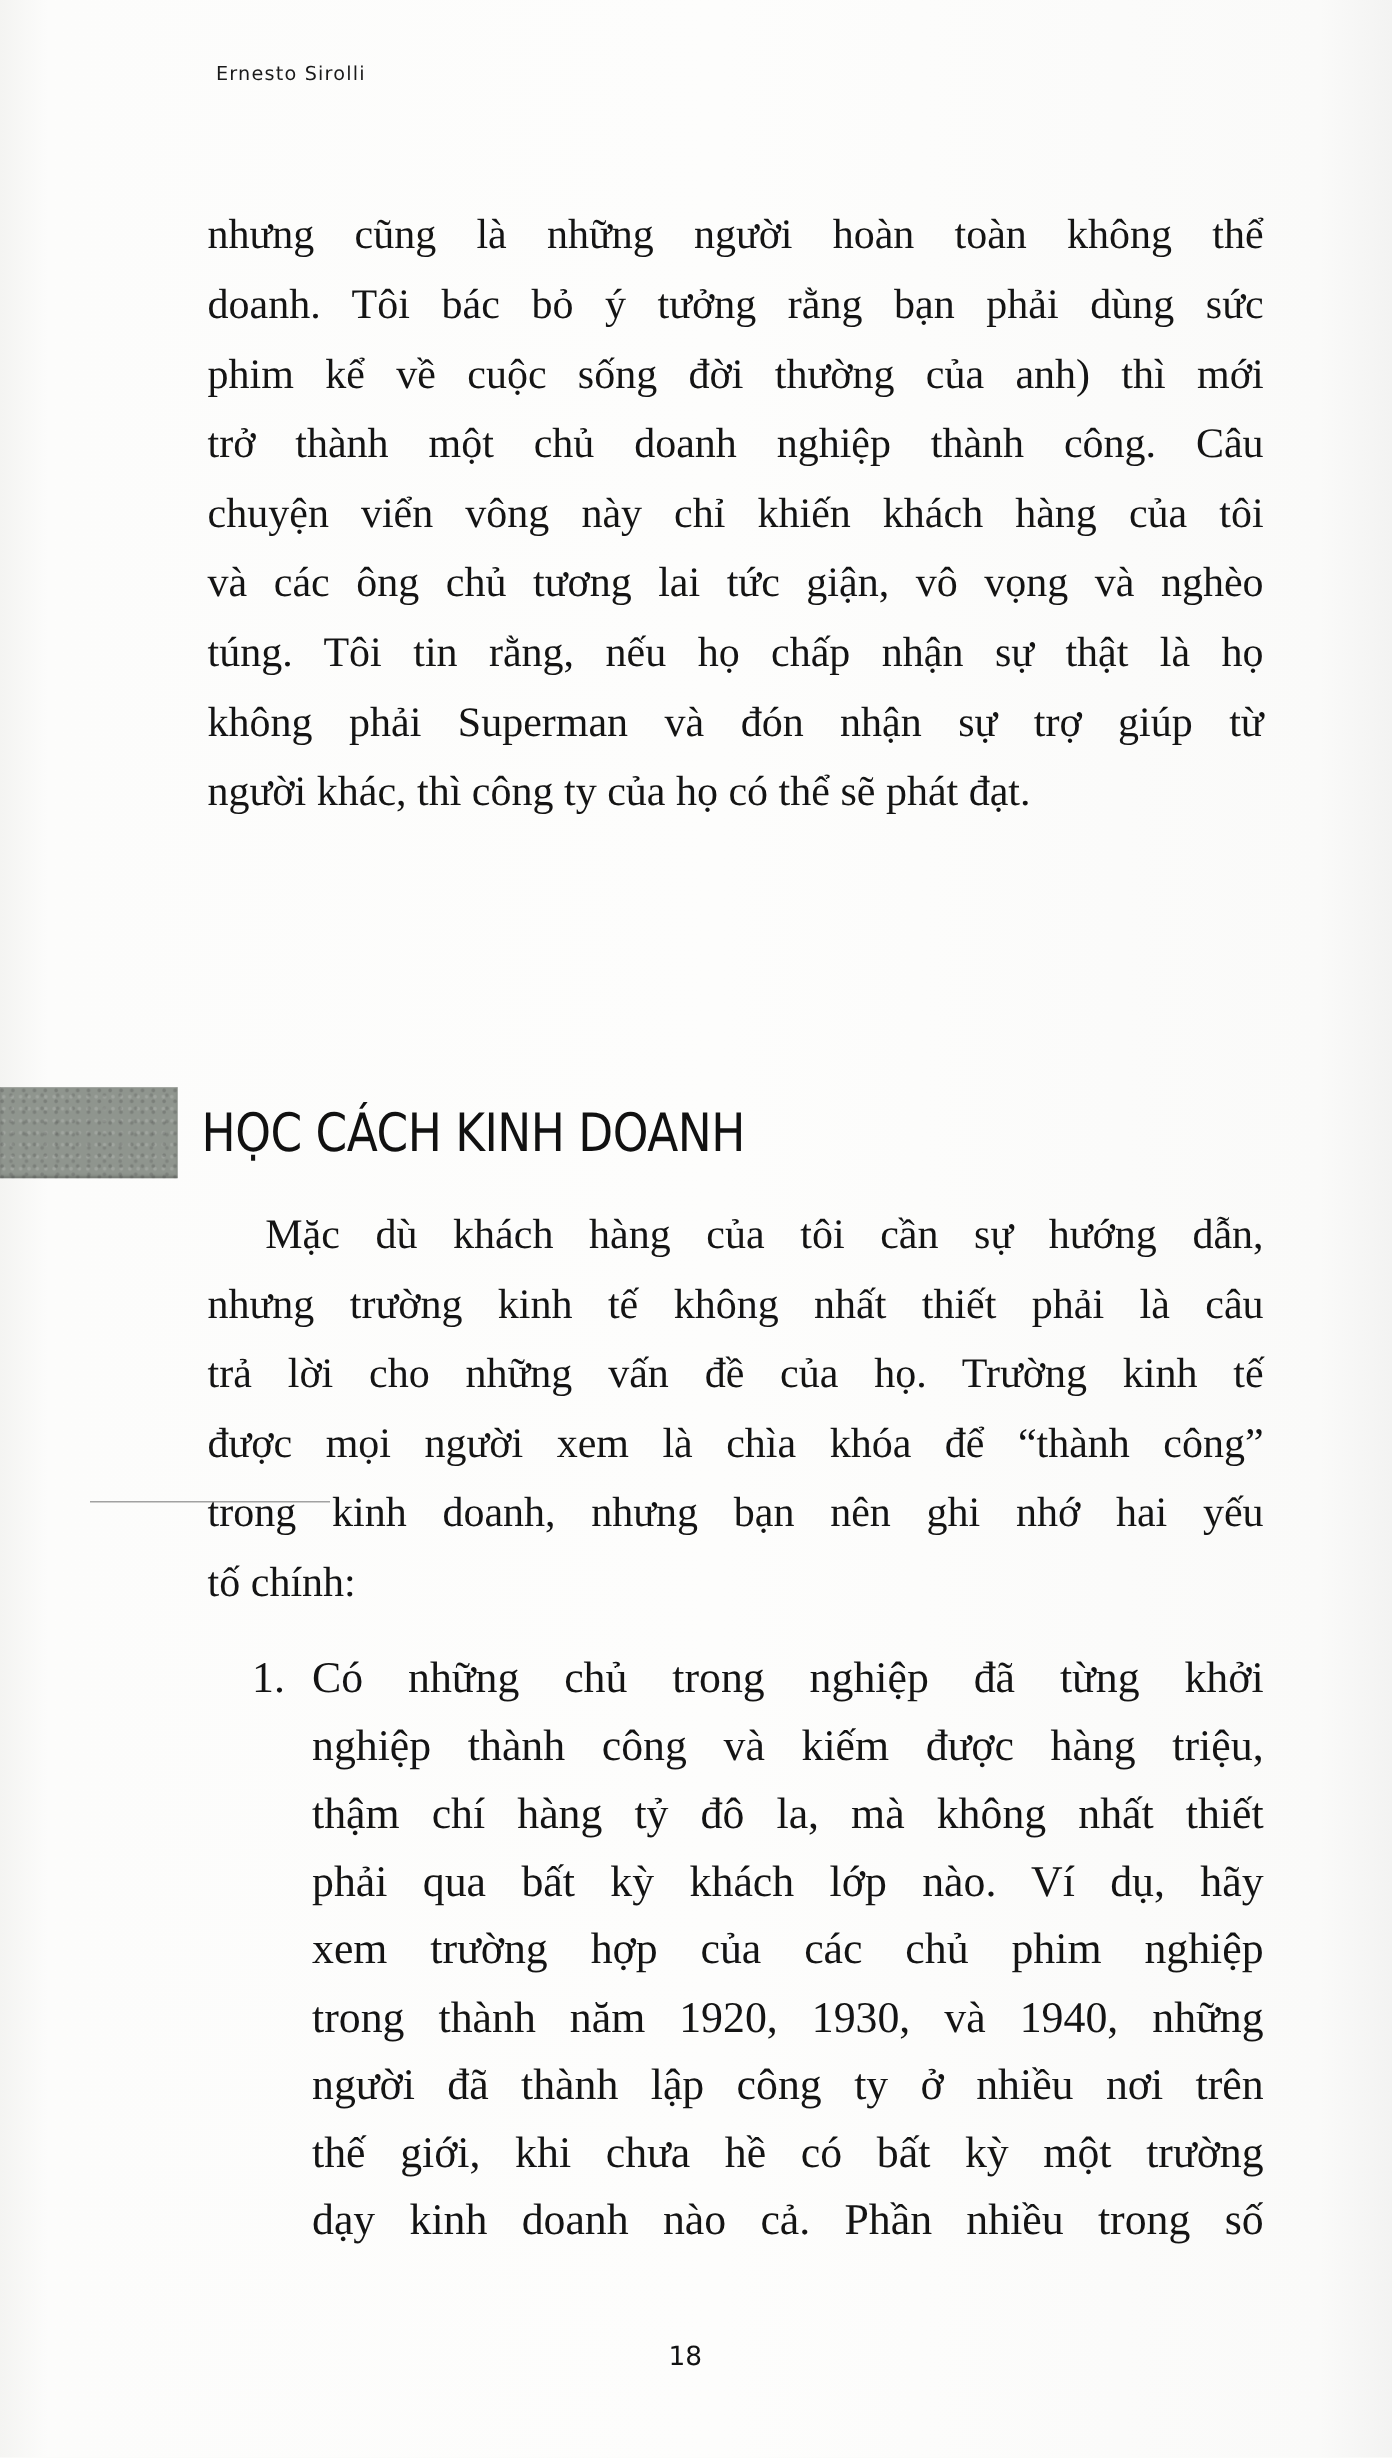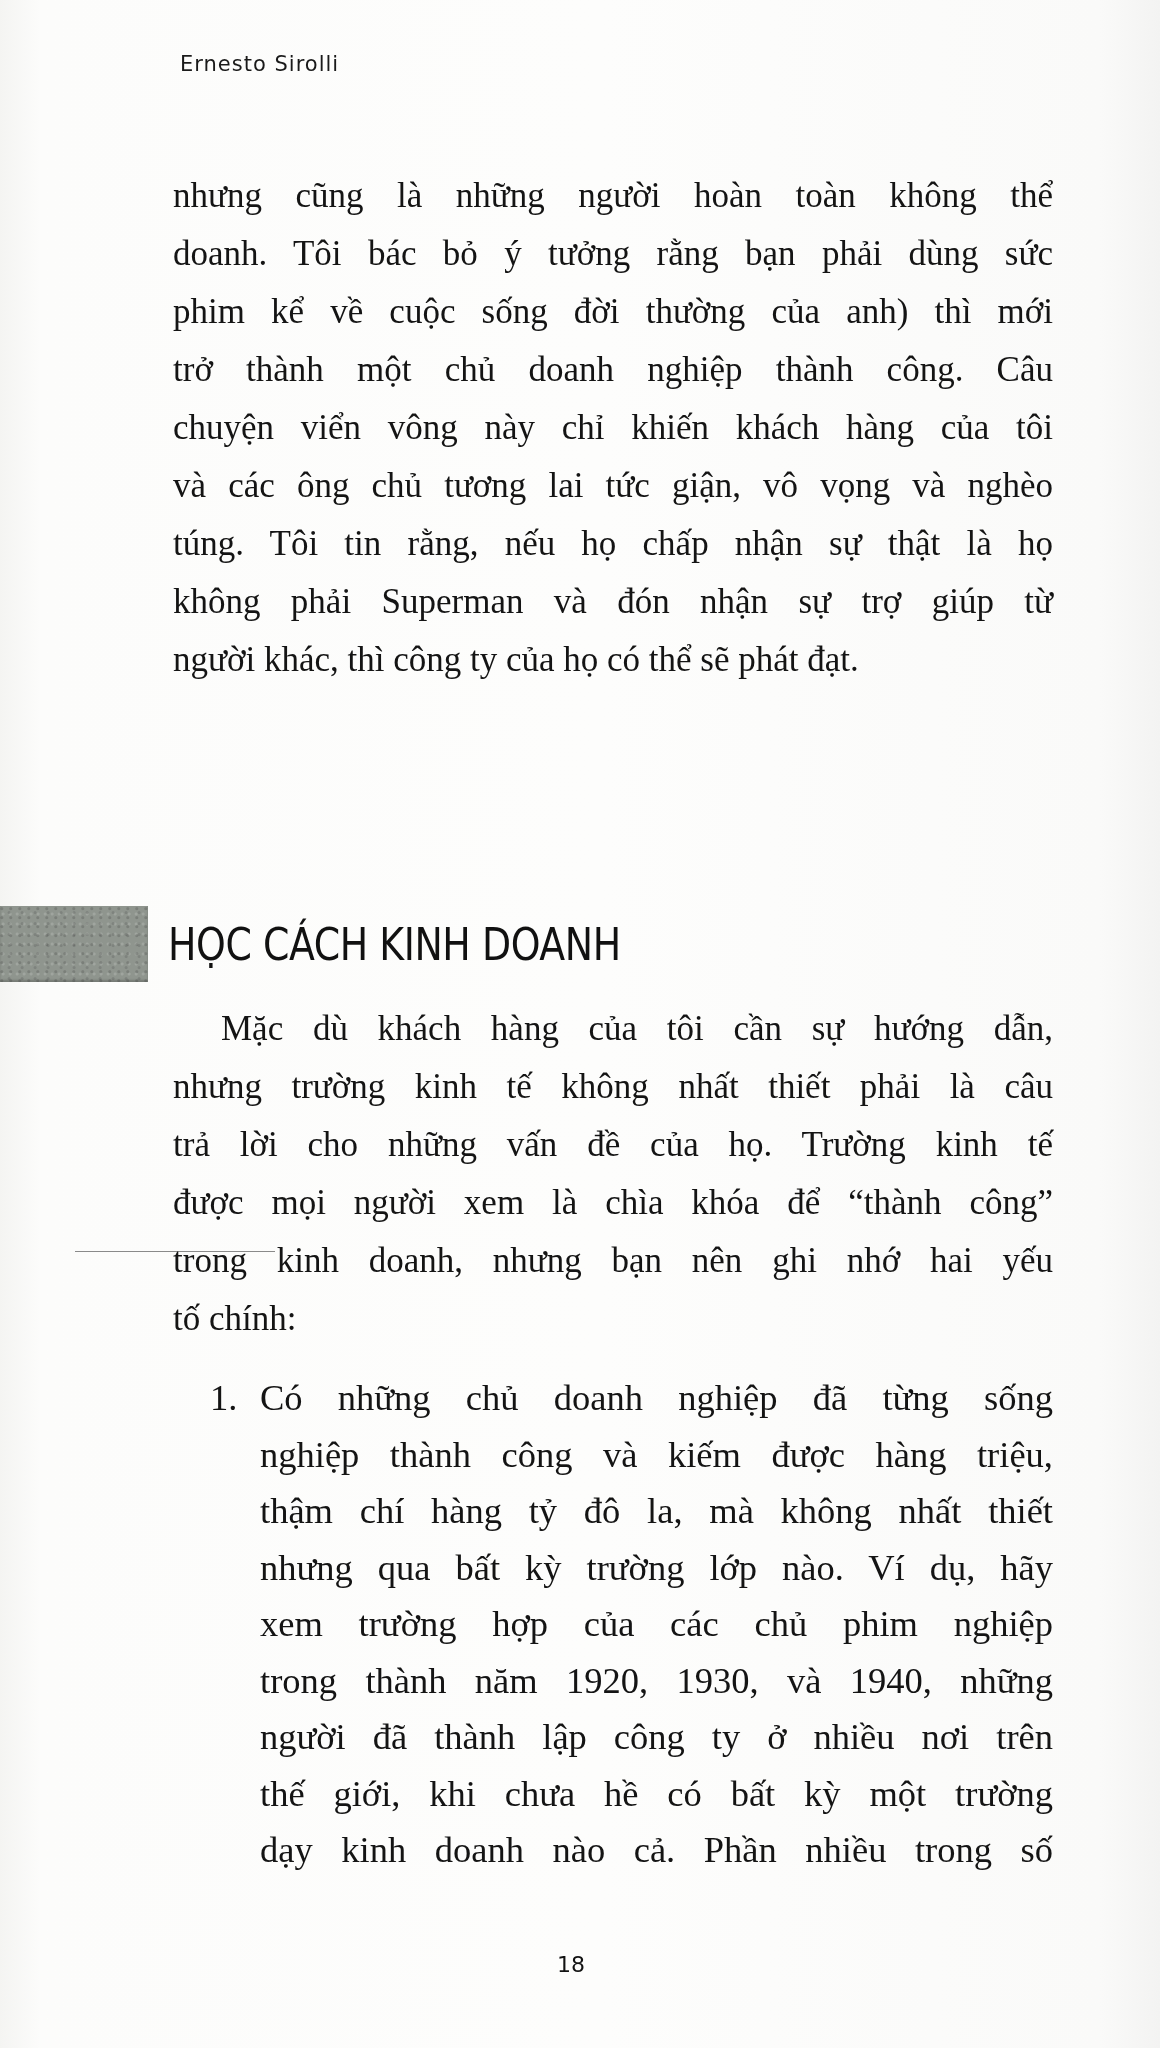--- a/index.html
+++ b/index.html
@@ -19,21 +19,21 @@
     position: absolute;
     left: 0; top: 0;
     width: 1160px; height: 2048px;
     background: linear-gradient(90deg, #f4f4f2 0px, #fcfcfb 40px, #fdfdfc 600px, #fafaf9 1100px, #f3f3f2 1160px);
   }
   .running-head {
     position: absolute;
     left: 180px;
     top: 52px;
     font-family: "DejaVu Sans", "Liberation Sans", sans-serif;
-    font-size: 21px;
+    font-size: 16px;
     letter-spacing: 1px;
     color: #1a1a1a;
   }
   .body-text {
     position: absolute;
     left: 173px;
     width: 880px;
     font-family: "Liberation Serif", "DejaVu Serif", serif;
     font-size: 35px;
     line-height: 58px;
@@ -146,24 +146,24 @@
     <span class="line">nhưng trường kinh tế không nhất thiết phải là câu</span>
     <span class="line">trả lời cho những vấn đề của họ. Trường kinh tế</span>
     <span class="line">được mọi người xem là chìa khóa để “thành công”</span>
     <span class="line">trong kinh doanh, nhưng bạn nên ghi nhớ hai yếu</span>
     <span class="line last">tố chính:</span>
   </div>
 
   <div class="list">
     <div class="list-item">
       <span class="list-number">1.</span>
-      <span class="line">Có những chủ doanh nghiệp đã từng sống</span>
+      <span class="line">Có những chủ trong nghiệp đã từng khởi</span>
       <span class="line">nghiệp thành công và kiếm được hàng triệu,</span>
       <span class="line">thậm chí hàng tỷ đô la, mà không nhất thiết</span>
-      <span class="line">nhưng qua bất kỳ trường lớp nào. Ví dụ, hãy</span>
+      <span class="line">phải qua bất kỳ khách lớp nào. Ví dụ, hãy</span>
       <span class="line">xem trường hợp của các chủ phim nghiệp</span>
       <span class="line">trong thành năm 1920, 1930, và 1940, những</span>
       <span class="line">người đã thành lập công ty ở nhiều nơi trên</span>
       <span class="line">thế giới, khi chưa hề có bất kỳ một trường</span>
       <span class="line">dạy kinh doanh nào cả. Phần nhiều trong số</span>
     </div>
   </div>
 
   <div class="page-number">18</div>
 

